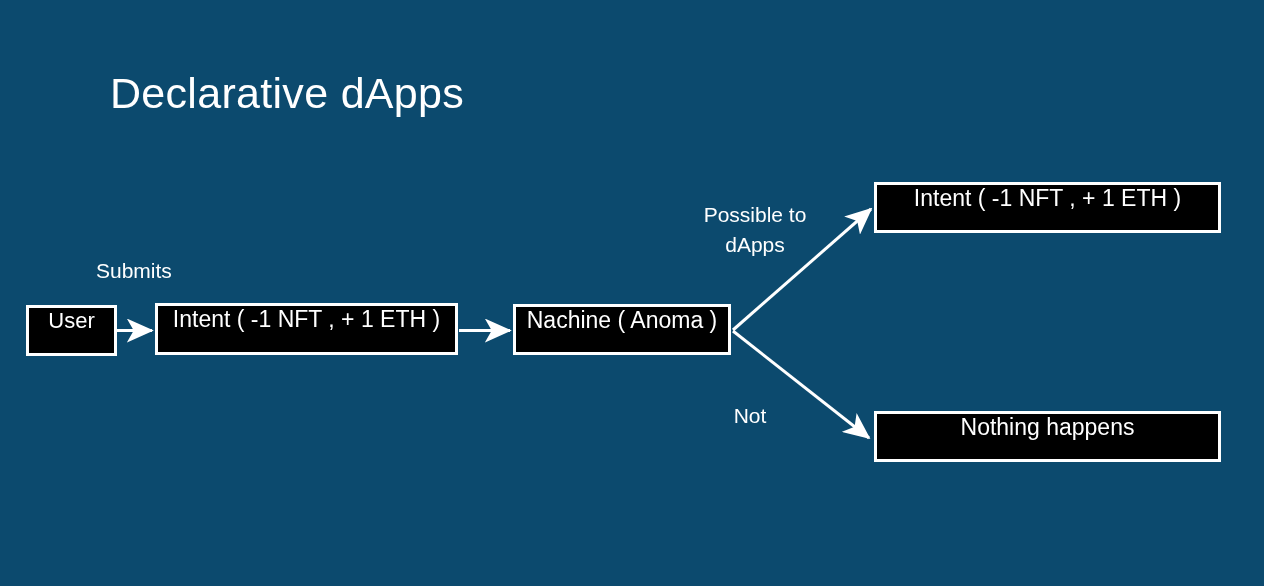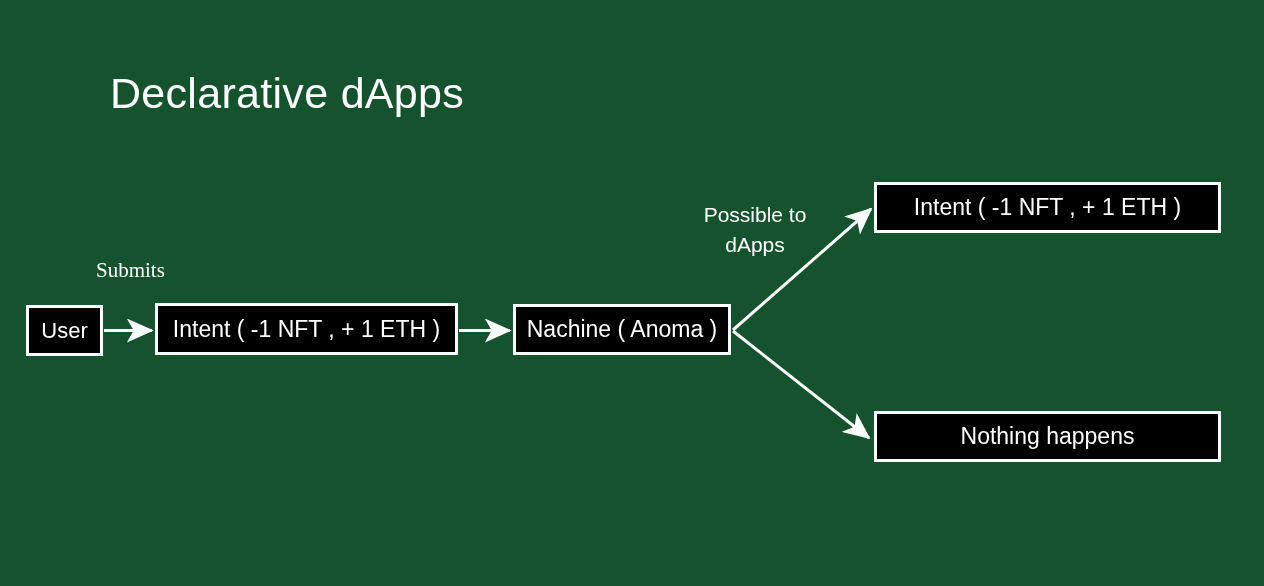--- a/index.html
+++ b/index.html
@@ -15,50 +15,50 @@
     font-family: "Liberation Sans", sans-serif;
     color: #ffffff;
     position: relative;
   }
   #slide {
     position: absolute;
     left: 0;
     top: 0;
     width: 1264px;
     height: 586px;
-    background: #14532d;
+    background: #0c4a6e;
   }
   #slide-title {
     position: absolute;
     left: 110px;
     top: 70px;
     font-size: 43px;
     line-height: 1.1;
     font-weight: normal;
     color: #ffffff;
     letter-spacing: 0.3px;
     white-space: nowrap;
   }
   .node-box {
     position: absolute;
     box-sizing: border-box;
     border: 3px solid #ffffff;
     background: #000000;
     color: #ffffff;
     display: flex;
-    align-items: center;
+    align-items: flex-start;
     justify-content: center;
     font-size: 23px;
     line-height: 1.15;
     white-space: nowrap;
   }
   #node-user {
     left: 26px;
     top: 305px;
-    width: 77px;
+    width: 91px;
     height: 51px;
     font-size: 22px;
   }
   #node-intent-in {
     left: 155px;
     top: 303px;
     width: 303px;
     height: 52px;
   }
   #node-machine {
@@ -84,21 +84,20 @@
     color: #ffffff;
     font-size: 21px;
     line-height: 1.42;
     text-align: center;
   }
   #label-submits {
     left: 96px;
     top: 256px;
     text-align: left;
     white-space: nowrap;
-    font-family: Liberation Serif, serif;
   }
   #label-possible {
     left: 672px;
     top: 200px;
     width: 166px;
     text-align: center;
   }
   #label-not-possible {
     left: 680px;
     top: 401px;
@@ -157,15 +156,16 @@
   </div>
 
   <div class="edge-label" id="label-submits">Submits</div>
 
   <div class="edge-label" id="label-possible">
     <div>Possible to</div>
     <div>dApps</div>
   </div>
 
   <div class="edge-label" id="label-not-possible">
+    <div>Not</div>
   </div>
 
 </div>
 
 </body></html>

